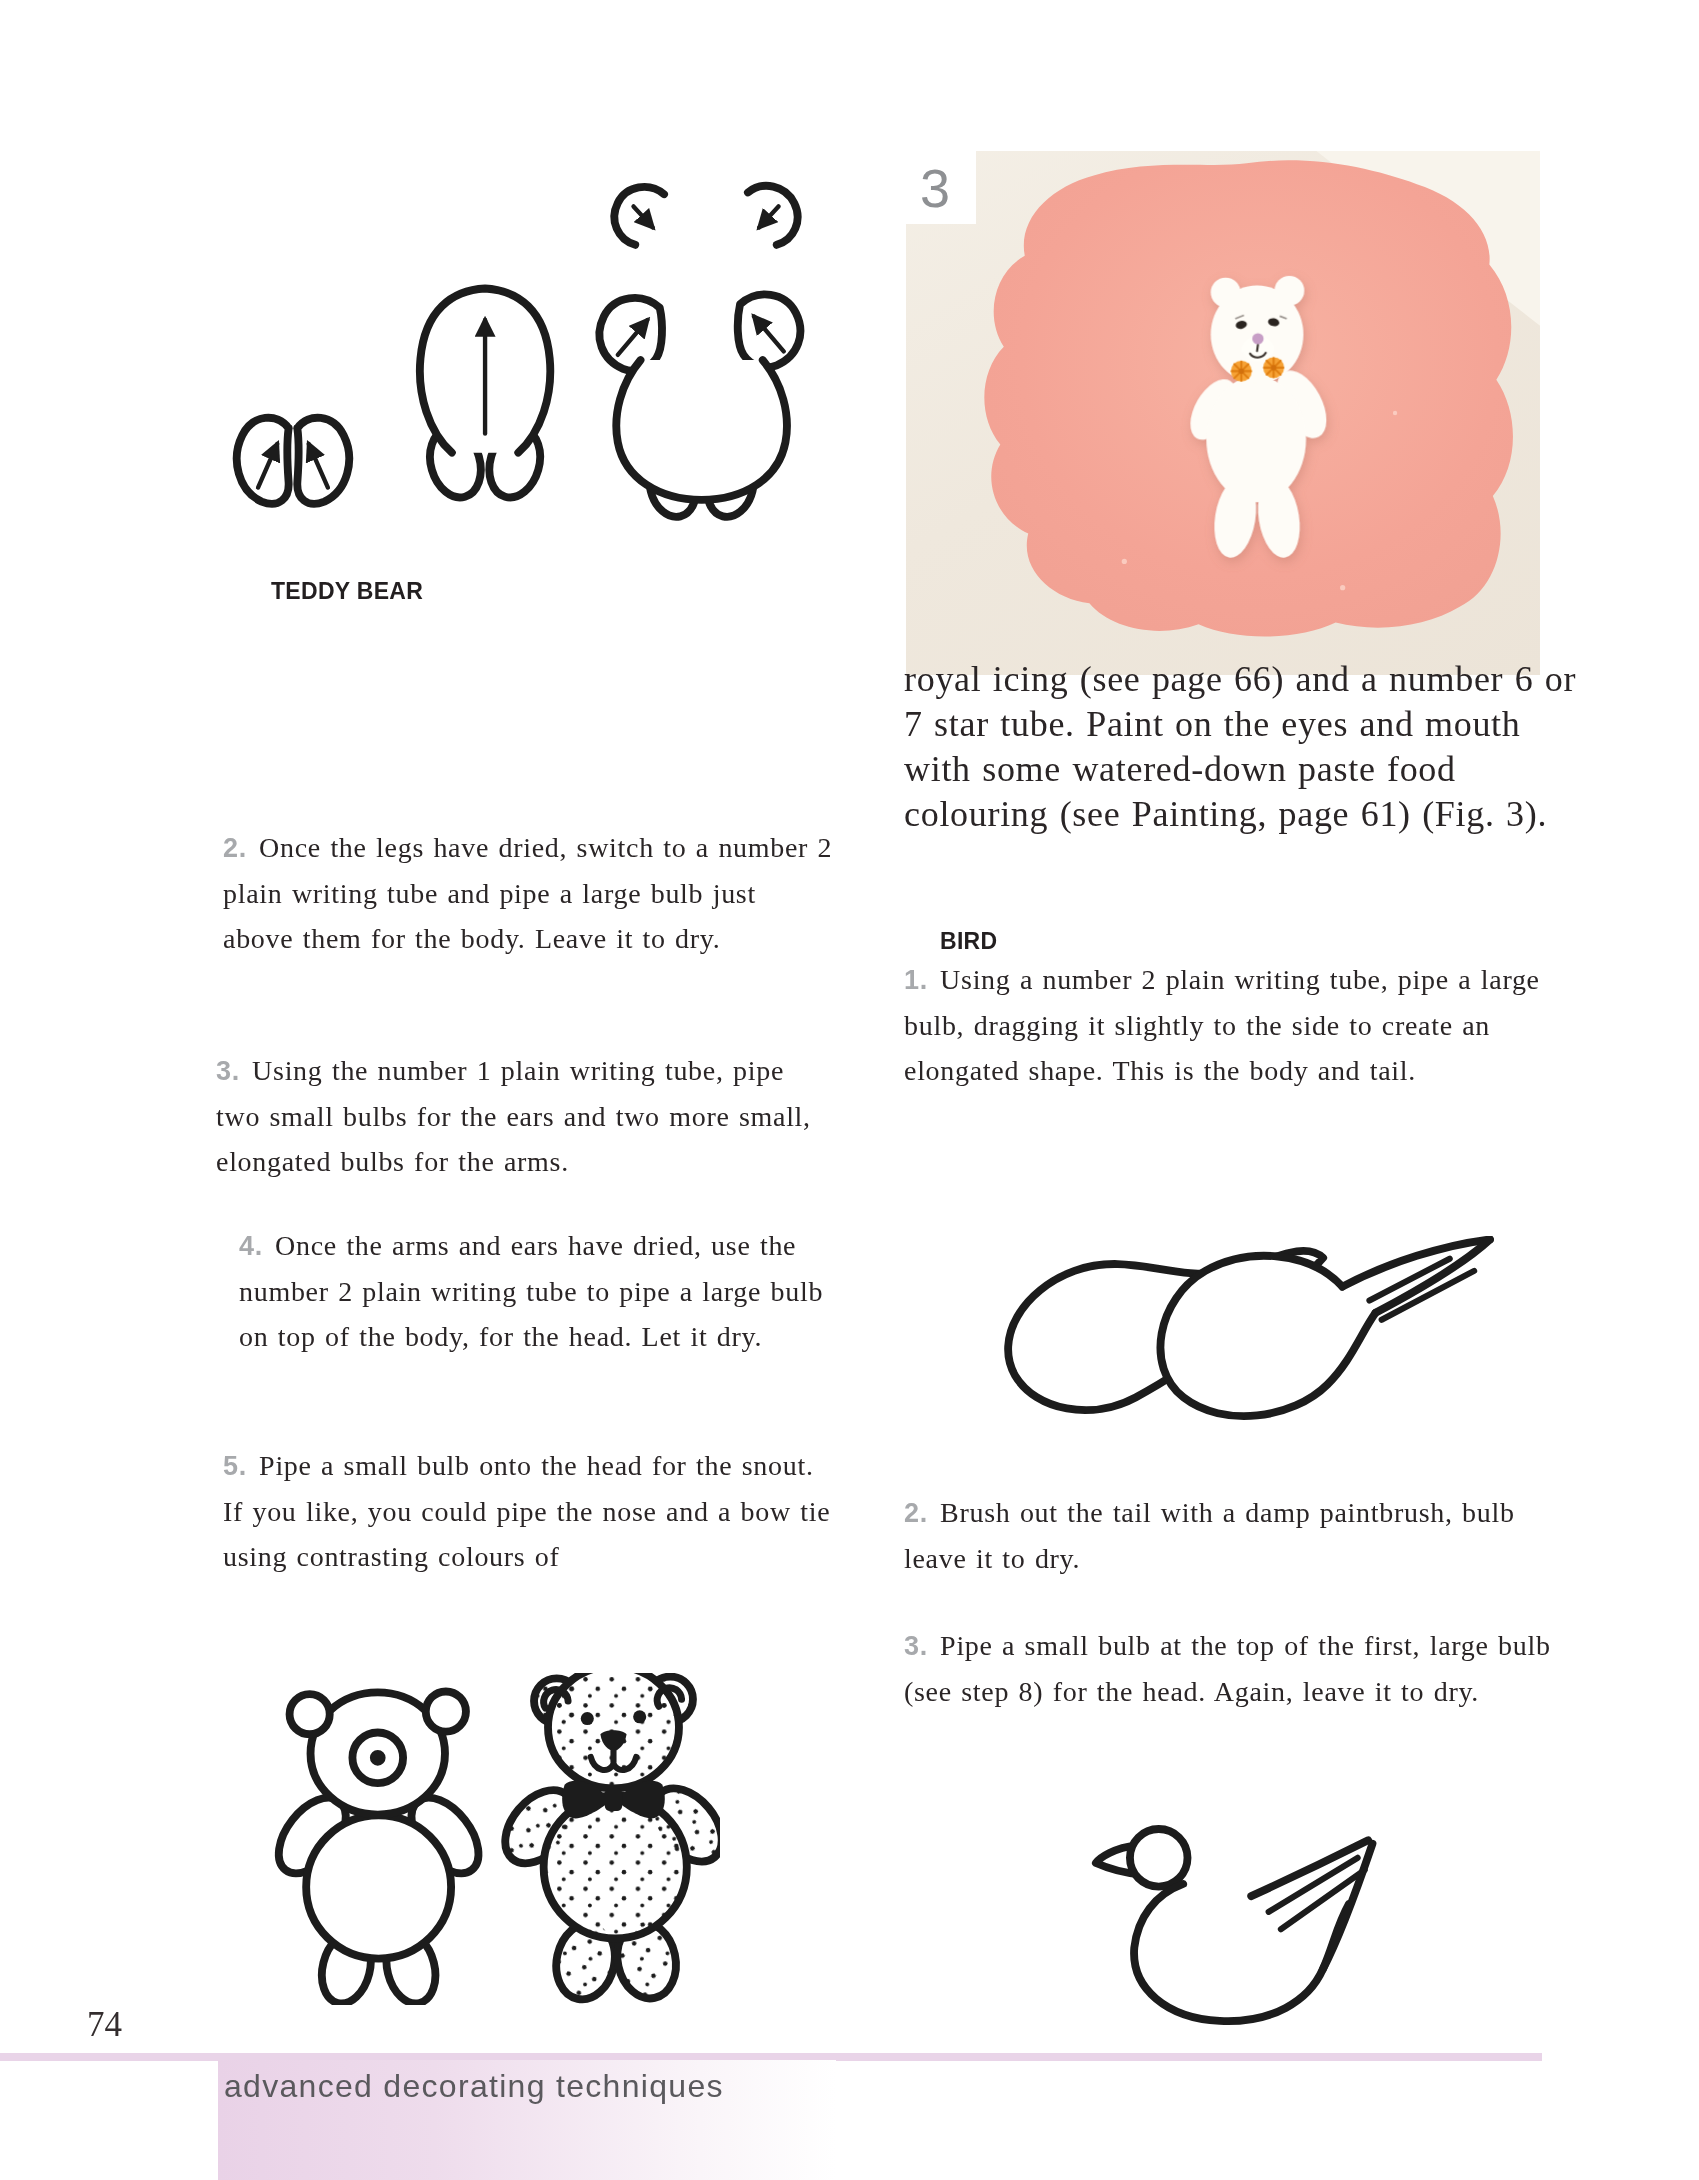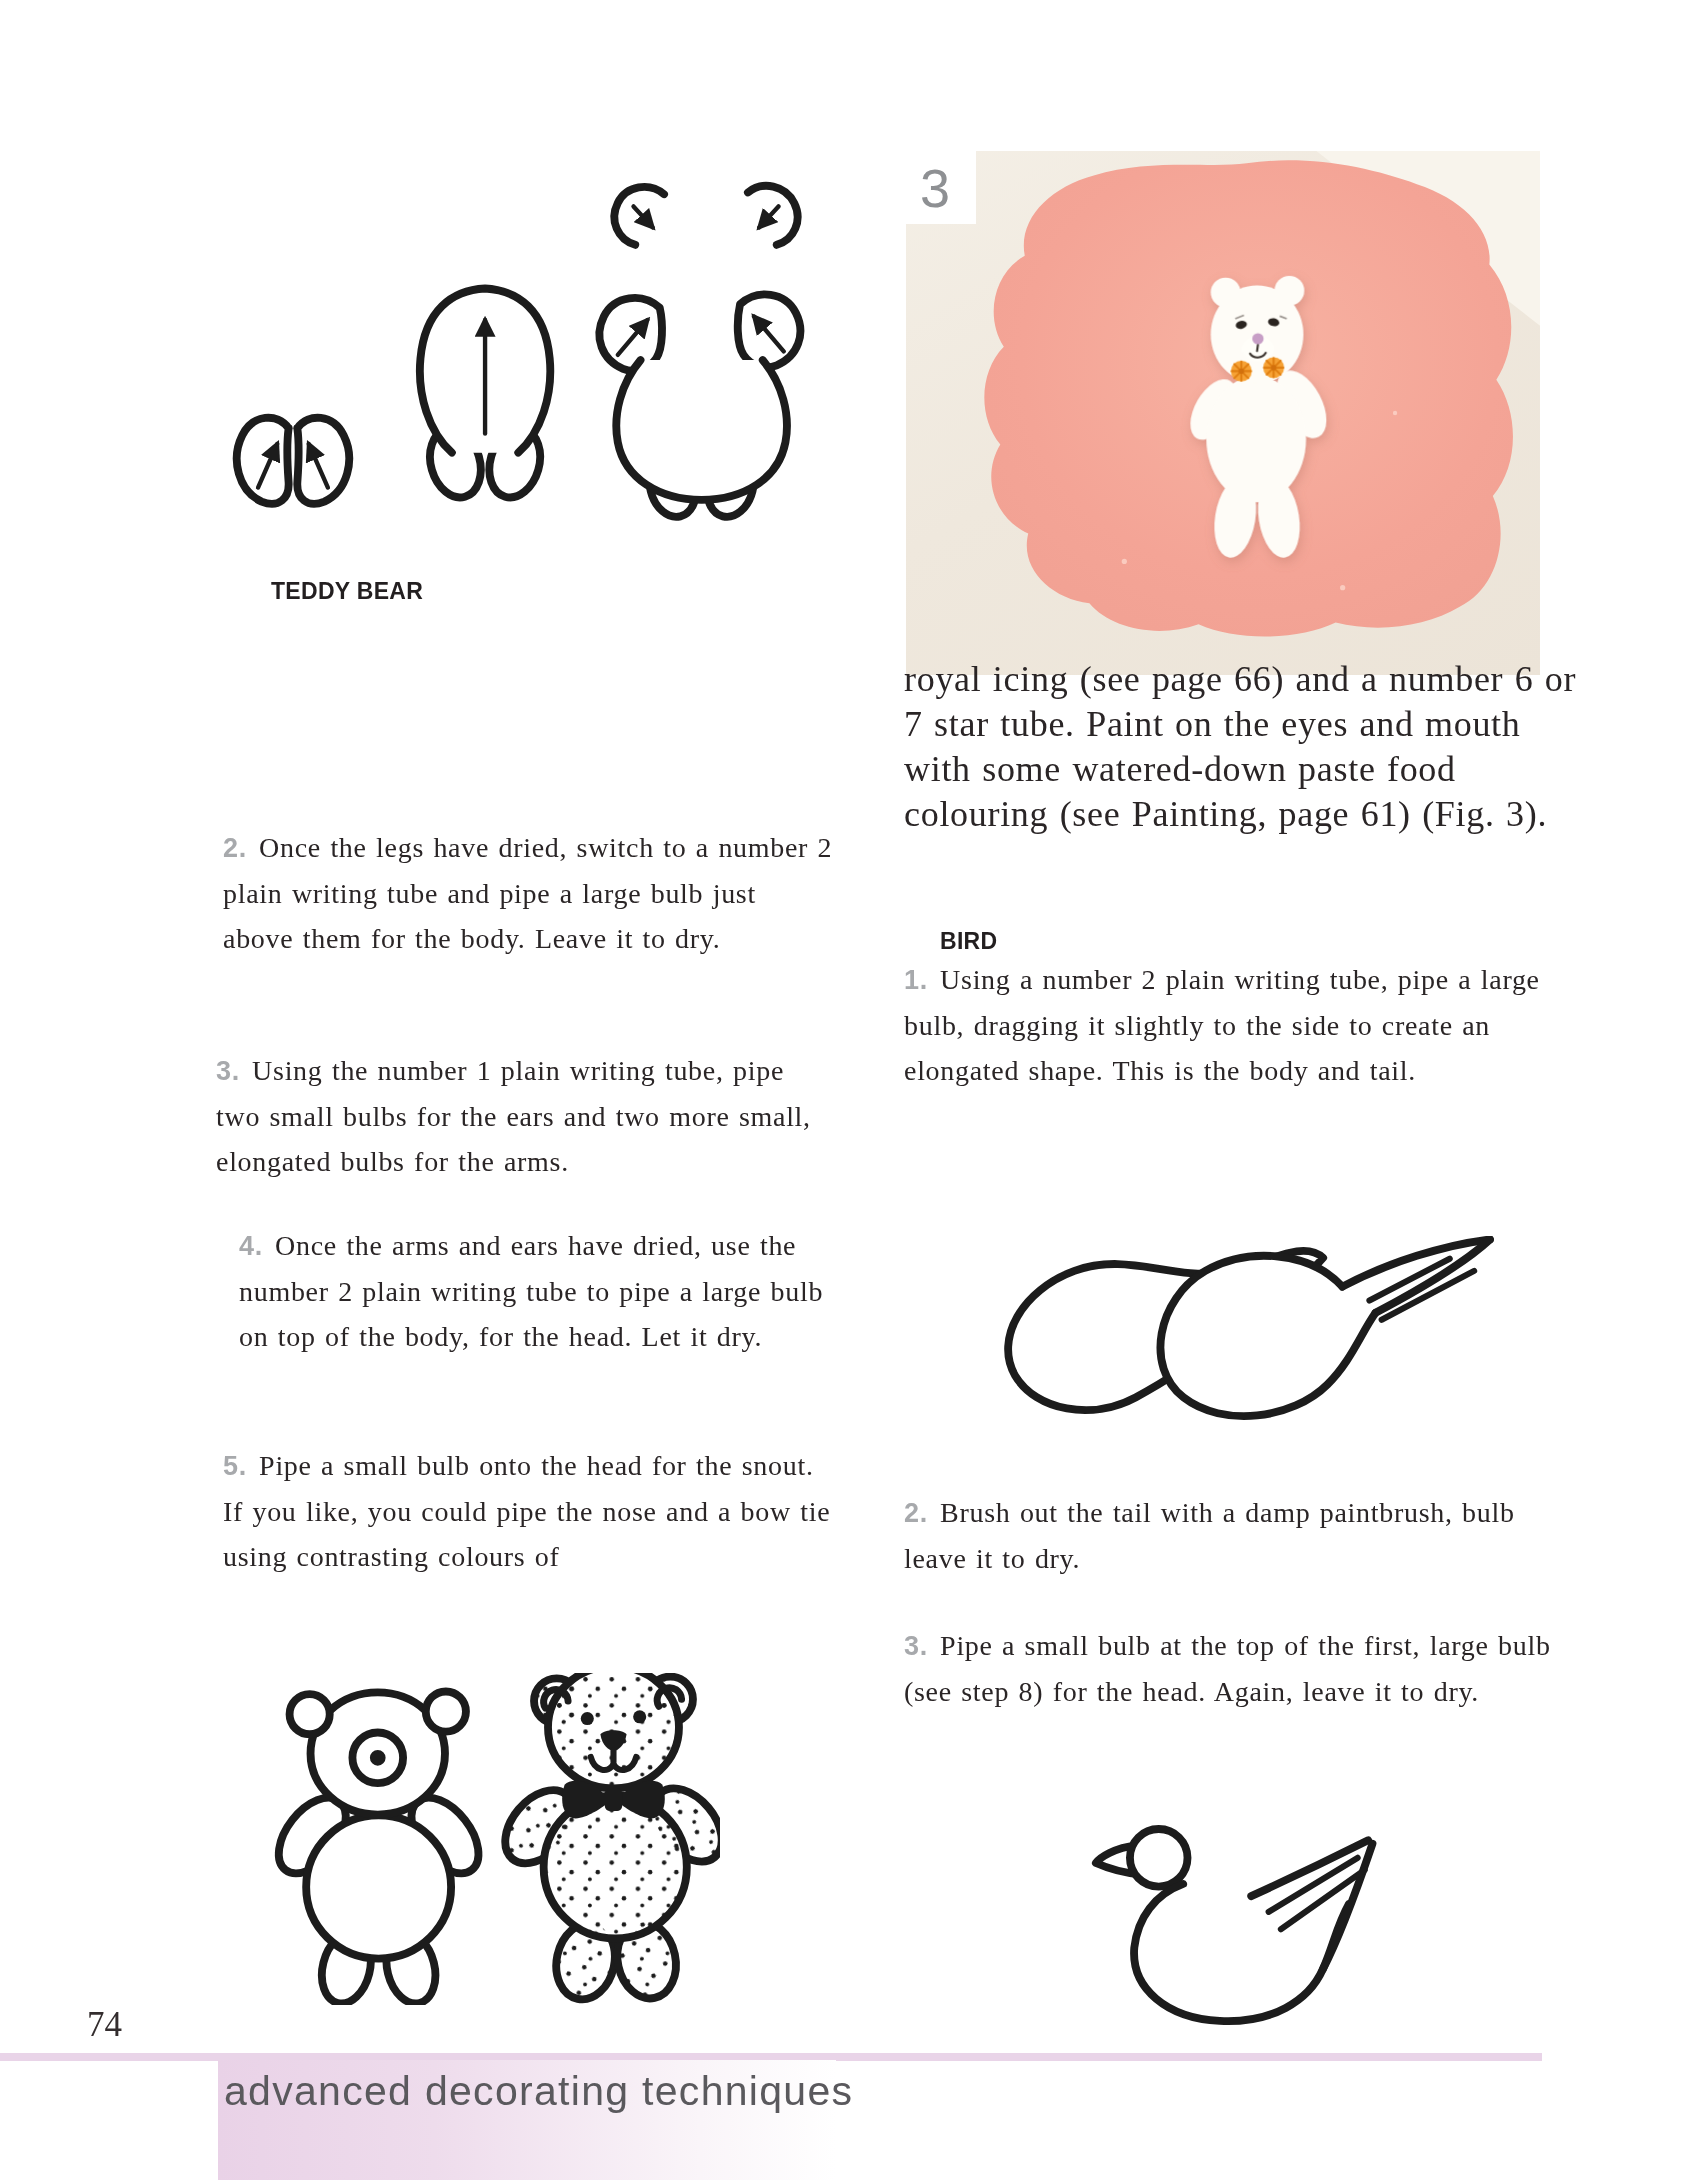--- a/index.html
+++ b/index.html
@@ -67,21 +67,21 @@
     background:#e9d4e8;
   }
   #footer-gradient{
     position:absolute;left:218px;top:2060px;width:618px;height:120px;
     background:linear-gradient(90deg,#e9d2e7 0%,#eedcec 35%,#faf5f9 78%,#ffffff 100%);
   }
   #footer-title{
     position:absolute;left:224px;top:2068px;
     font-family:"Liberation Sans", sans-serif;
     font-weight:300;
-    font-size:41px;
+    font-size:32px;
     letter-spacing:1.3px;
     color:#5a595d;
   }
   
   .lineart path, .lineart ellipse, .lineart circle{vector-effect:none;}
 </style>
 </head>
 <body>
 
 <div id="page">

